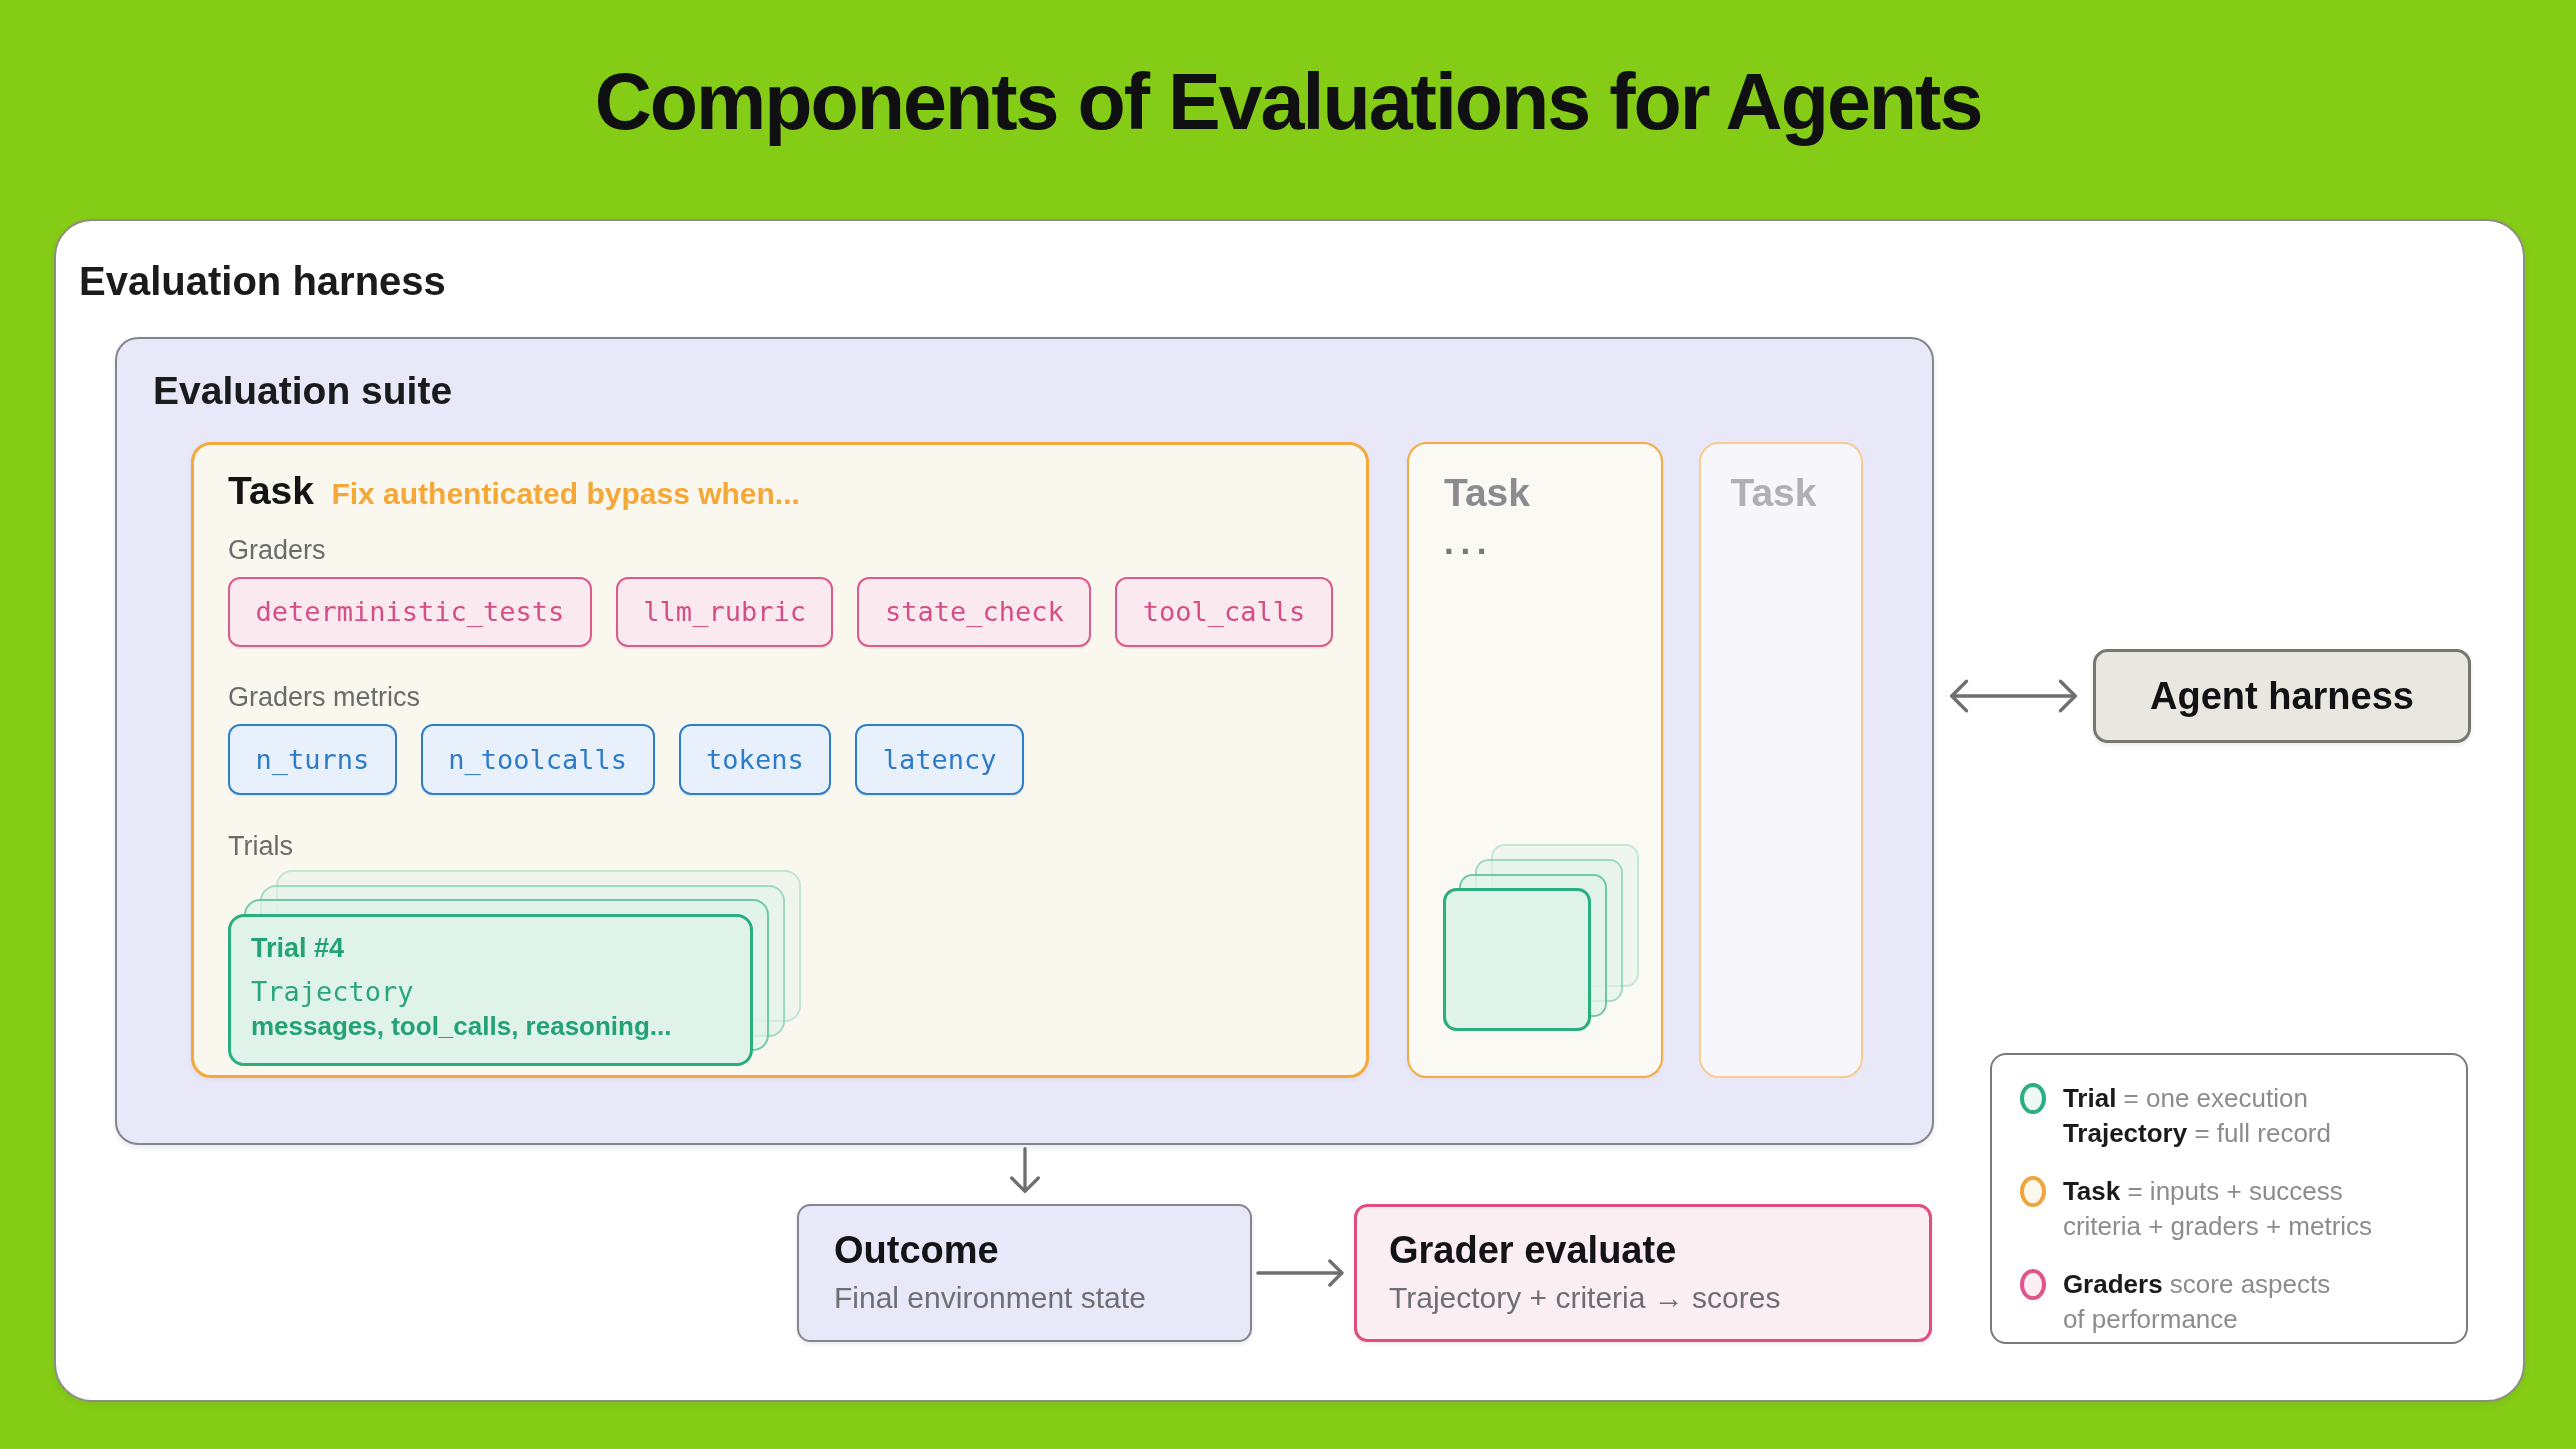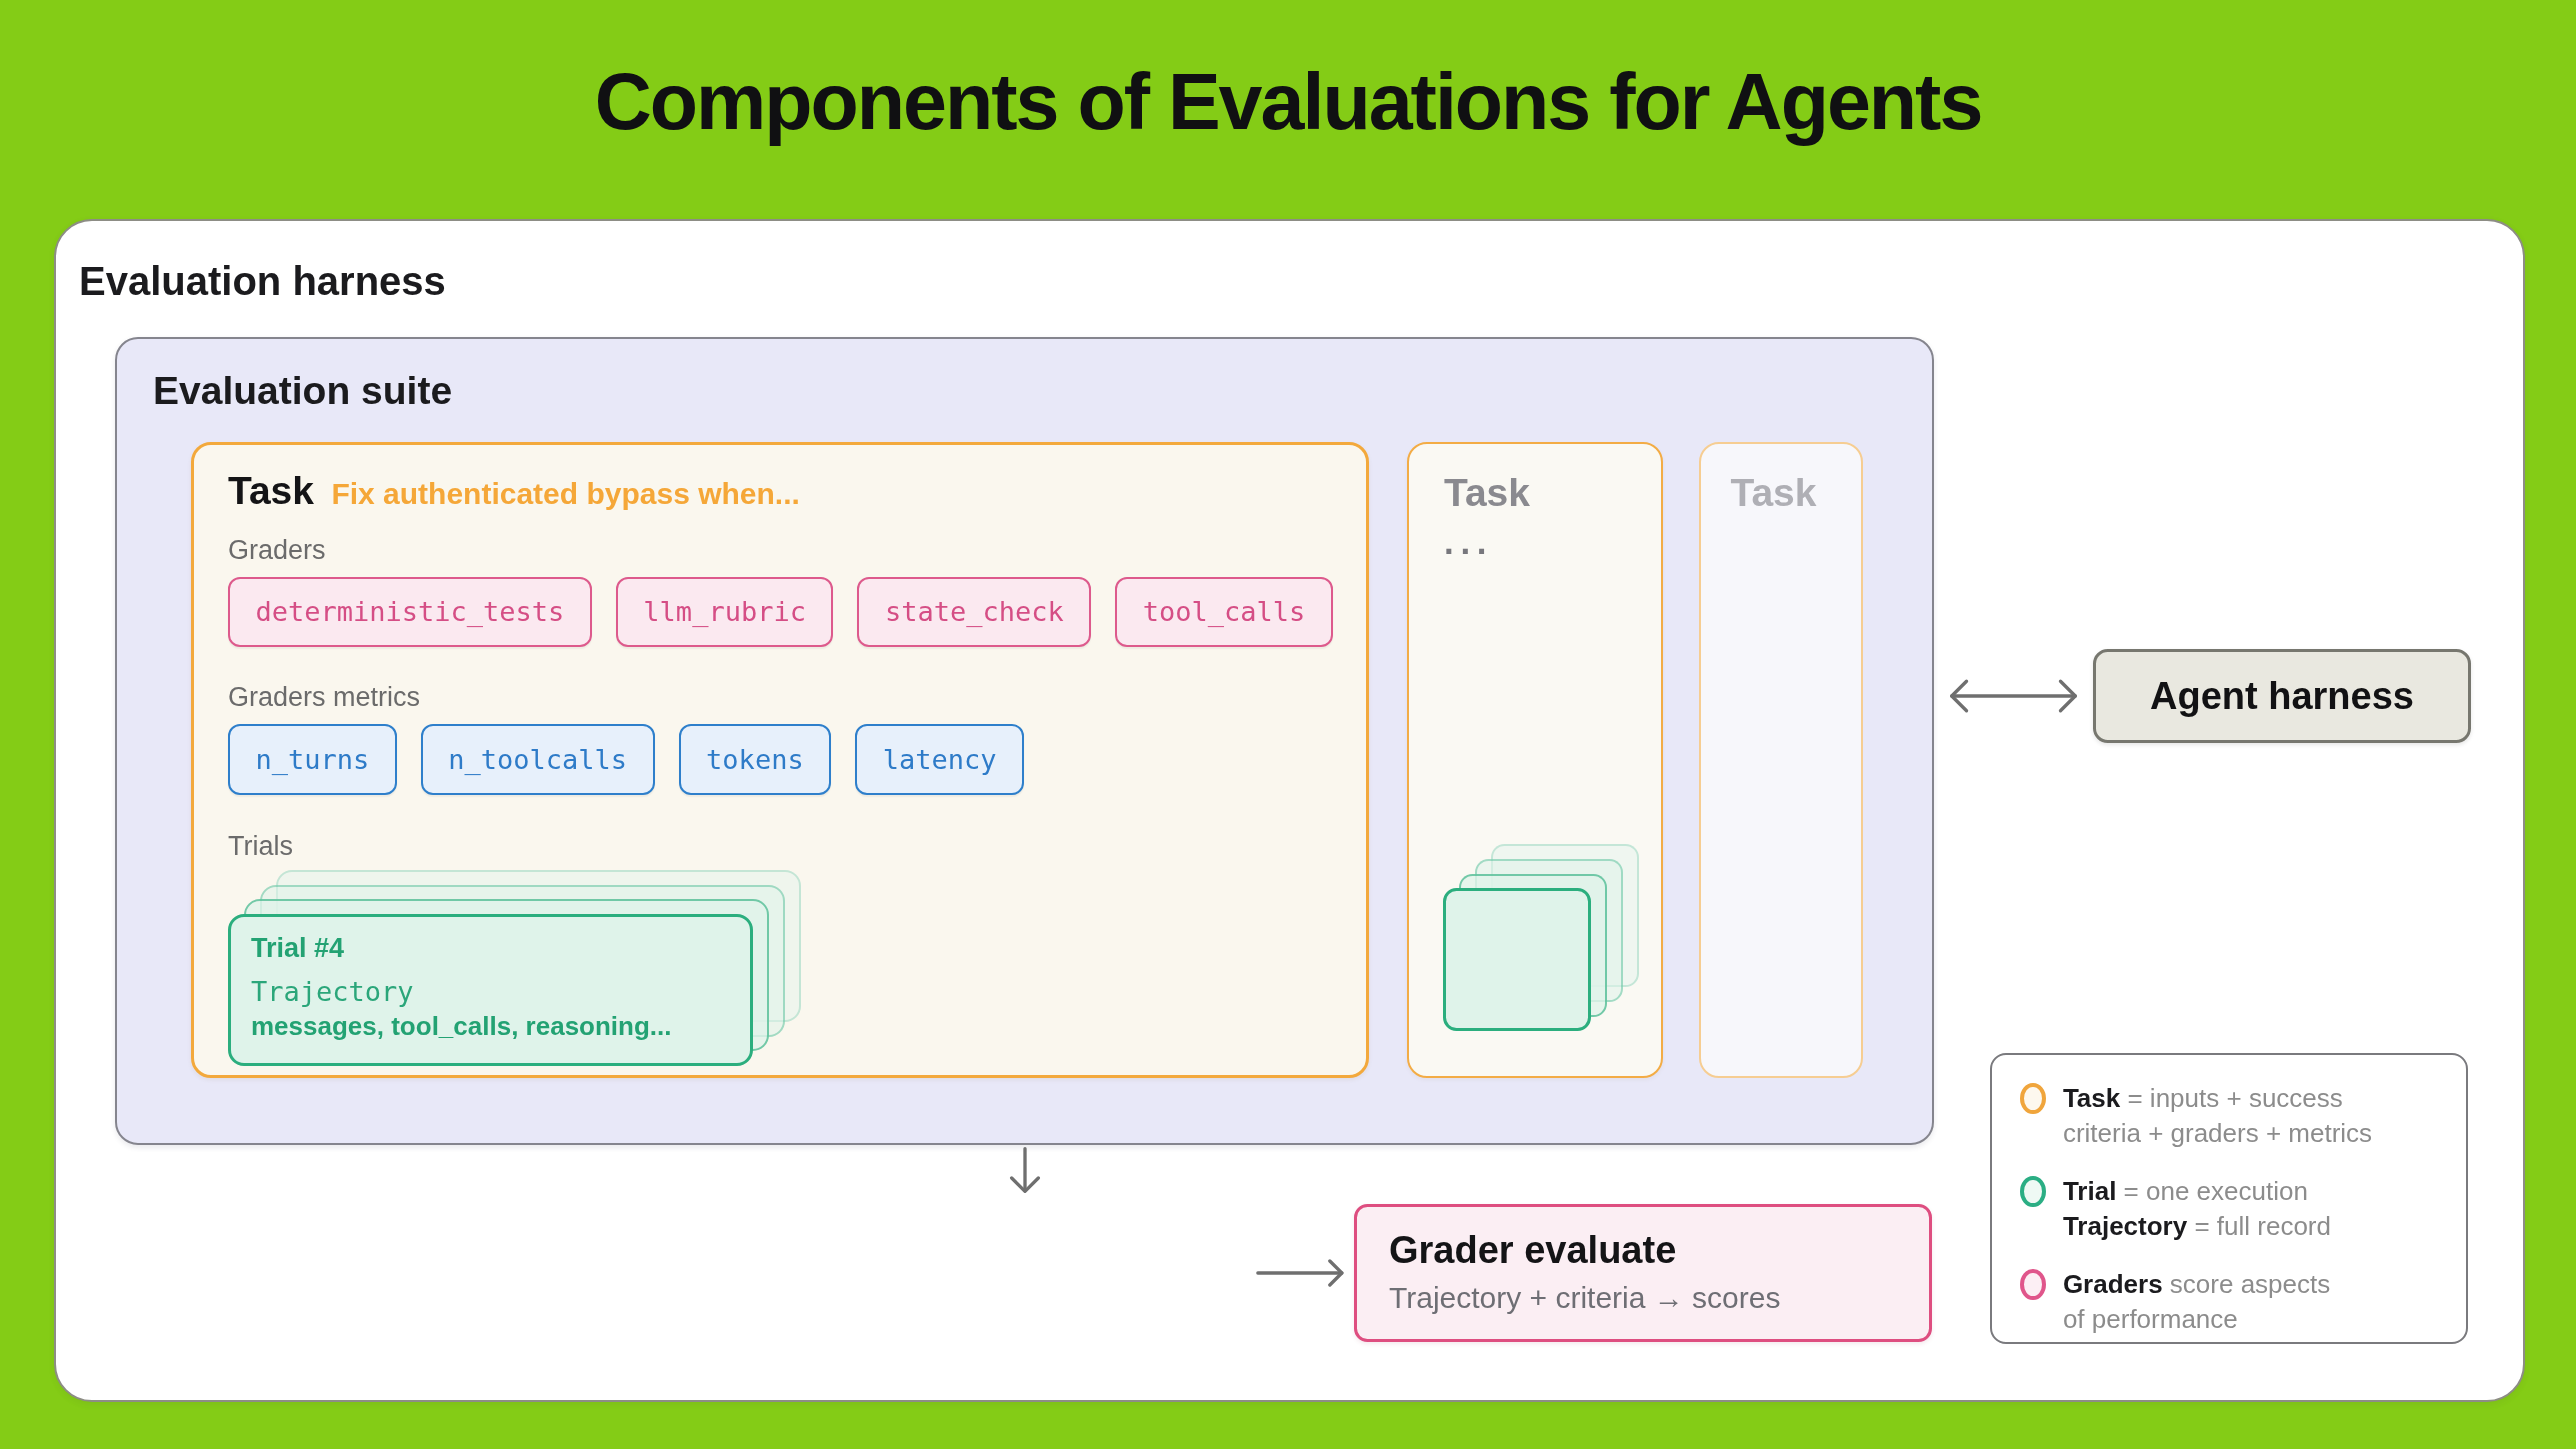--- a/index.html
+++ b/index.html
@@ -170,47 +170,51 @@
 
   <div class="agent-harness">
     <span>Agent harness</span>
   </div>
 
   <svg class="arrow-svg" style="left:1005px; top:1147px;" width="40" height="54" viewBox="0 0 60 80">
     <line x1="30" y1="2" x2="30" y2="64"></line>
     <path d="M10 46 L30 66 L50 46"></path>
   </svg>
 
+  <div class="outcome">
+    <div class="box-title">Outcome</div>
+    <div class="box-sub">Final environment state</div>
+  </div>
 
   <svg class="arrow-svg" style="left:1256px; top:1253px;" width="97" height="40" viewBox="0 0 144 60">
     <line x1="2" y1="30" x2="128" y2="30"></line>
     <path d="M110 12 L128 30 L110 48"></path>
   </svg>
 
   <div class="grader-eval">
     <div class="box-title">Grader evaluate</div>
     <div class="box-sub">Trajectory + criteria → scores</div>
   </div>
 
   <div class="legend">
+    <div class="legend-item">
+      <span class="ring green"></span>
+      <div class="legend-text">
+        <b>Trial</b><span> = one execution</span><br>
+        <b>Trajectory</b><span> = full record</span>
+      </div>
+    </div>
     <div class="legend-item">
       <span class="ring orange"></span>
       <div class="legend-text">
         <b>Task</b><span> = inputs + success</span><br>
         <span>criteria + graders + metrics</span>
       </div>
     </div>
     <div class="legend-item">
-      <span class="ring green"></span>
-      <div class="legend-text">
-        <b>Trial</b><span> = one execution</span><br>
-        <b>Trajectory</b><span> = full record</span>
-      </div>
-    </div>
-    <div class="legend-item">
       <span class="ring pink"></span>
       <div class="legend-text">
         <b>Graders</b><span> score aspects</span><br>
         <span>of performance</span>
       </div>
     </div>
   </div>
 
 </div>
 

